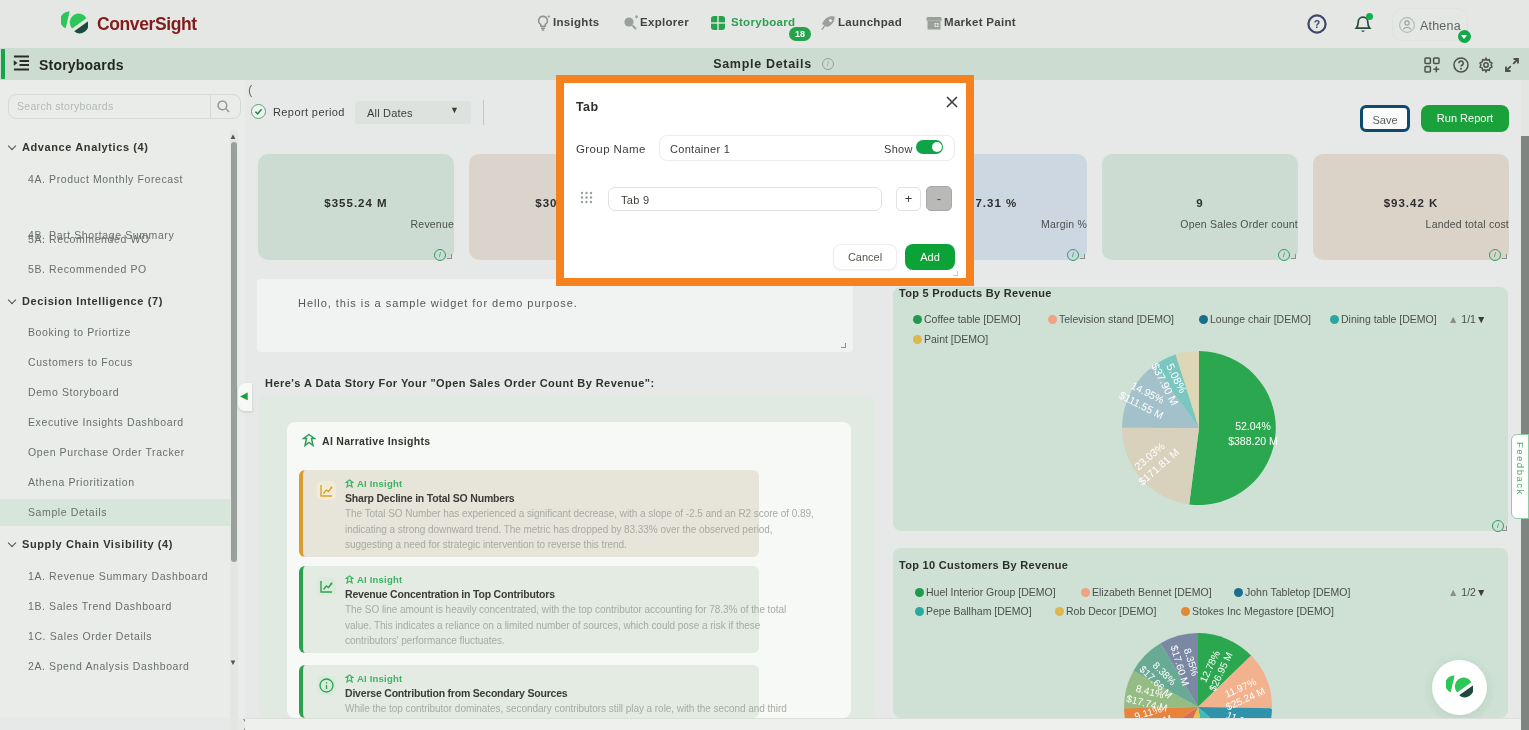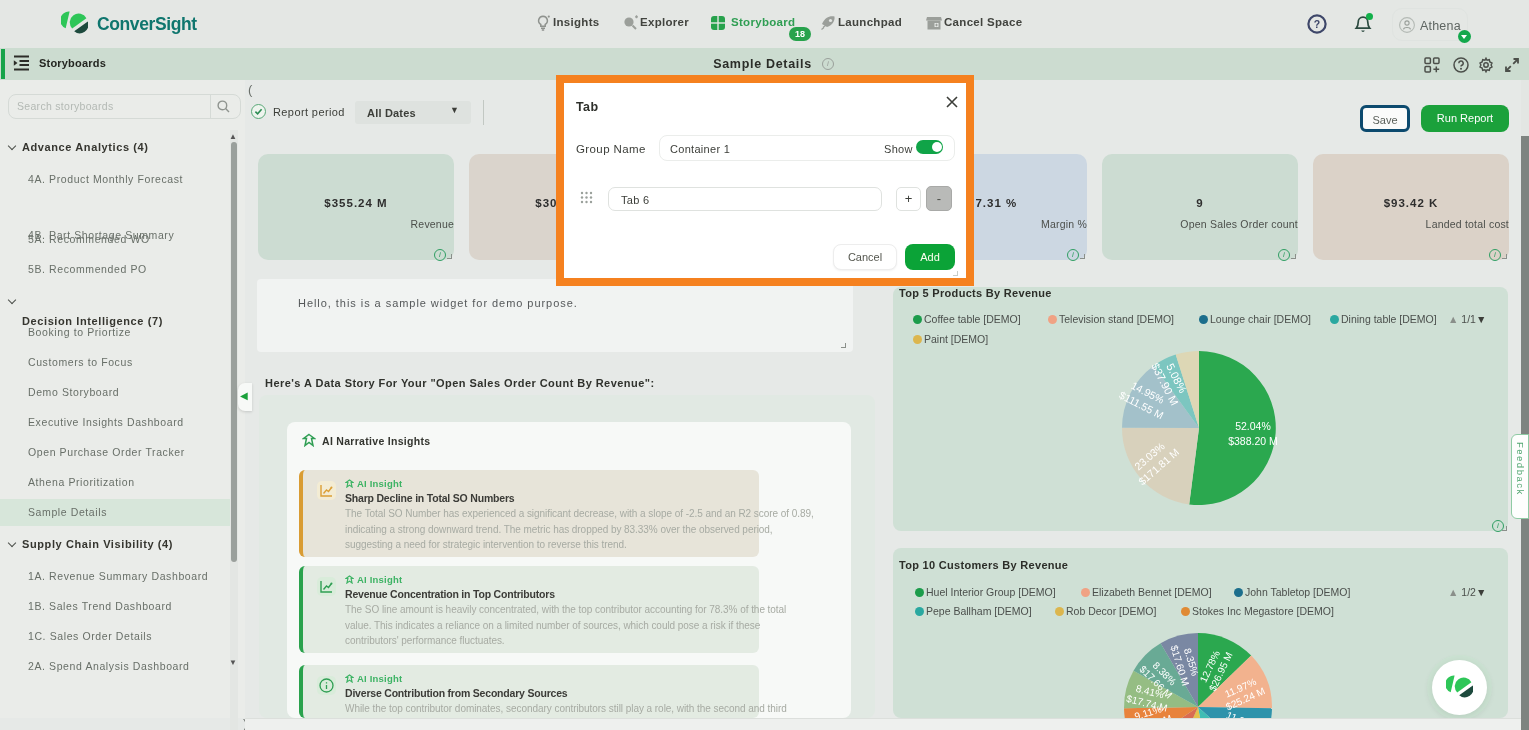--- a/index.html
+++ b/index.html
@@ -49,21 +49,21 @@
 </head>
 <body>
 <div id="page">
   <div id="navbar" class="abs">
 
     <svg class="abs" style="left:61px;top:11px;" width="27" height="25" viewBox="0 0 27 25">
       <path d="M8.6 0.6 A8.6 8.6 0 0 0 4.7 17.2 Z" fill="#2ec658"></path>
       <path d="M11.2 17.4 A8.8 8.8 0 1 1 25.4 7.3 Z" fill="#2ec658"></path>
       <path d="M13.2 20.2 A8.6 8.6 0 0 0 26.8 10.6 Z" fill="#1d4a3d"></path>
     </svg>
-    <div class="abs" style="left:97px;top:14px;font-size:17.5px;font-weight:bold;color:#0f766e;letter-spacing:-.4px;">ConverSight</div>
+    <div class="abs" style="left:97px;top:14px;font-size:17.5px;font-weight:bold;color:#7f1d1d;letter-spacing:-.4px;">ConverSight</div>
 
     <svg class="abs" style="left:535px;top:14px" width="16" height="17" viewBox="0 0 16 17">
         <path d="M8 2.2a4.4 4.4 0 0 1 2.2 8.2v1.8H5.8v-1.8A4.4 4.4 0 0 1 8 2.2z" fill="none" stroke="#8f938e" stroke-width="1.5"></path>
         <path d="M6 14.2h4M6.8 16h2.4" stroke="#8f938e" stroke-width="1.4"></path>
         <circle cx="13.8" cy="2.6" r="1.1" fill="#8f938e"></circle>
       </svg>
     <div class="navitem" style="left:553px;">Insights</div>
     <svg class="abs" style="left:622px;top:14px" width="17" height="17" viewBox="0 0 17 17">
         <circle cx="7" cy="8" r="4.6" fill="#9b9f9a"></circle>
         <path d="M10.5 11.5 L14 15" stroke="#9b9f9a" stroke-width="2"></path>
@@ -82,21 +82,21 @@
         <path d="M3 13.5 L6 11M1.5 15.5 l2.5-2" stroke="#9b9f9a" stroke-width="1.2"></path>
         <circle cx="10.5" cy="6.5" r="1.6" fill="#e4e7e4"></circle>
       </svg>
     <div class="navitem" style="left:838px;">Launchpad</div>
     <svg class="abs" style="left:926px;top:15px" width="16" height="16" viewBox="0 0 16 16">
         <path d="M1.5 5.5 h13 v9 h-13z" fill="#9b9f9a"></path>
         <path d="M1 2h14l1 3.5H0z" fill="#9b9f9a"></path>
         <rect x="8.5" y="8" width="4" height="4" fill="#e4e7e4"></rect>
         <path d="M10.5 8.7v2.6M9.2 10h2.6" stroke="#9b9f9a" stroke-width="1"></path>
       </svg>
-    <div class="navitem" style="left:944px;">Cancel Space</div>
+    <div class="navitem" style="left:944px;">Market Paint</div>
 
     <svg class="abs" style="left:1307px;top:14px" width="20" height="20" viewBox="0 0 20 20">
         <circle cx="10" cy="10" r="8.6" fill="none" stroke="#3e4769" stroke-width="2.2"></circle>
         <text x="10" y="14" font-size="10.5" font-weight="bold" fill="#3e4769" text-anchor="middle" font-family="Liberation Sans">?</text>
       </svg>
     <svg class="abs" style="left:1354px;top:15px" width="18" height="19" viewBox="0 0 18 19">
         <path d="M9 2.2 C5.8 2.2 4.2 4.6 4.2 7.2 C4.2 11 3 12.2 2.2 13.2 H15.8 C15 12.2 13.8 11 13.8 7.2 C13.8 4.6 12.2 2.2 9 2.2z" fill="none" stroke="#2c4b40" stroke-width="1.7"></path>
         <path d="M7.2 15.6 a1.9 1.9 0 0 0 3.6 0z" fill="#2c4b40"></path>
       </svg>
     <div class="abs" style="left:1366px;top:13px;width:7px;height:7px;border-radius:50%;background:#12b04a;"></div>
@@ -109,21 +109,21 @@
     <div class="abs" style="left:1420px;top:19px;font-size:12.5px;color:#5e6561;letter-spacing:.2px;">Athena</div>
     <div class="abs" style="left:1458px;top:30px;width:13px;height:13px;border-radius:50%;background:#13a84c;">
         <span style="position:absolute;left:3.2px;top:4.5px;width:0;height:0;border-left:3.3px solid transparent;border-right:3.3px solid transparent;border-top:4.5px solid #fff;"></span>
       </div>
   </div>
   <div id="subbar" class="abs">
     <svg class="abs" style="left:13px;top:7px" width="17" height="16" viewBox="0 0 17 16">
         <path d="M1 1.5h15M6.5 6h9.5M6.5 10h9.5M1 14.5h15" stroke="#2c2c28" stroke-width="1.9"></path>
         <path d="M4.5 8 L0.8 5.2 v5.6z" fill="#2c2c28"></path>
       </svg>
-    <div class="abs" style="left:39px;top:9px;font-size:11px;font-weight:bold;color:#242621;letter-spacing:.2px;">Storyboards</div>
+    <div class="abs" style="left:39px;top:9px;font-size:14px;font-weight:bold;color:#242621;letter-spacing:.2px;">Storyboards</div>
     <div class="abs" style="left:0;top:9px;width:1525px;text-align:center;font-size:12.5px;font-weight:bold;color:#2b2d28;letter-spacing:.7px;">Sample Details</div>
     <div class="info" style="left:822px;top:10px;border-color:#9aa09b;color:#9aa09b;"></div>
 
     <svg class="abs" style="left:1424px;top:9px" width="16" height="16" viewBox="0 0 16 16">
         <rect x="1" y="1" width="5.4" height="5.4" rx="1" fill="none" stroke="#4c4f4a" stroke-width="1.5"></rect>
         <rect x="9.6" y="1" width="5.4" height="5.4" rx="1" fill="none" stroke="#4c4f4a" stroke-width="1.5"></rect>
         <rect x="1" y="9.6" width="5.4" height="5.4" rx="1" fill="none" stroke="#4c4f4a" stroke-width="1.5"></rect>
         <path d="M12.3 9.4v5.8M9.4 12.3h5.8" stroke="#4c4f4a" stroke-width="1.5"></path>
       </svg>
     <svg class="abs" style="left:1453px;top:9px" width="16" height="16" viewBox="0 0 16 16">
@@ -150,21 +150,21 @@
         <path d="M8.6 8.6 L12 12" stroke="#8f948f" stroke-width="1.4"></path>
       </svg>
 
     <div class="chev" style="top:63px;"></div>
       <div class="sgroup" style="top:61px;">Advance Analytics (4)</div>
     <div class="sitem" style="top:93px;">4A. Product Monthly Forecast</div>
     <div class="sitem" style="top:123px;margin-top:26px;">4B. Part Shortage Summary</div>
     <div class="sitem" style="top:153px;">5A. Recommended WO</div>
     <div class="sitem" style="top:183px;">5B. Recommended PO</div>
     <div class="chev" style="top:217px;"></div>
-      <div class="sgroup" style="top:215px;margin-top:20px;">Decision Intelligence (7)</div>
+      <div class="sgroup" style="top:215px;">Decision Intelligence (7)</div>
     <div class="sitem" style="top:246px;">Booking to Priortize</div>
     <div class="sitem" style="top:276px;">Customers to Focus</div>
     <div class="sitem" style="top:306px;">Demo Storyboard</div>
     <div class="sitem" style="top:336px;">Executive Insights Dashboard</div>
     <div class="sitem" style="top:366px;">Open Purchase Order Tracker</div>
     <div class="sitem" style="top:396px;">Athena Prioritization</div>
     <div class="abs" style="left:0;top:419px;width:238px;height:27px;background:#d7e6da;"></div>
     <div class="sitem" style="top:426px;">Sample Details</div>
     <div class="chev" style="top:460px;"></div>
       <div class="sgroup" style="top:458px;">Supply Chain Visibility (4)</div>
@@ -180,21 +180,21 @@
   </div>
   <div id="content" class="abs" style="left:245px;top:80px;width:1276px;height:638px;overflow:hidden;">
     <div class="abs" style="left:3px;top:2px;font-size:13px;color:#6a6f6a;">(</div>
 
     <svg class="abs" style="left:6px;top:24px" width="15" height="15" viewBox="0 0 15 15">
         <circle cx="7.5" cy="7.5" r="7" fill="#eef4ee" stroke="#59a877" stroke-width="1"></circle>
         <path d="M4.4 7.6 L6.6 9.8 L10.6 5.2" fill="none" stroke="#2c8c53" stroke-width="1.6"></path>
       </svg>
     <div class="abs" style="left:28px;top:26px;font-size:11px;color:#3c3e39;letter-spacing:.4px;">Report period</div>
     <div class="abs" style="left:110px;top:21px;width:116px;height:23px;background:#dee2df;border-radius:3px;"></div>
-    <div class="abs" style="left:122px;top:27px;font-size:11px;color:#3c3e39;letter-spacing:.2px;font-weight:bold;">All Dates</div>
+    <div class="abs" style="left:122px;top:27px;font-size:11px;color:#3c3e39;letter-spacing:.2px;">All Dates</div>
     <div class="abs" style="left:205px;top:25px;font-size:9px;color:#3c3e39;">▼</div>
     <div class="abs" style="left:238px;top:20px;width:1px;height:25px;background:#c2c8c3;"></div>
     <div class="btn" style="left:1115px;top:25px;width:50px;height:27px;line-height:25px;background:#fafbfa;border:3px solid #0c4a6e;border-radius:6px;color:#595f59;">Save</div>
     <div class="btn" style="left:1176px;top:25px;width:88px;height:27px;line-height:27px;background:#1ba13b;border-radius:8px;color:#fff;">Run Report</div>
 
     <div class="kpi" style="left:13px;background:#ccdcd2;">
         <div class="val">$355.24 M</div>
         <div class="lab">Revenue</div>
         <div class="info" style="left:176px;top:95px;"></div>
         <div class="corner" style="left:189px;top:100px;"></div>
@@ -410,20 +410,20 @@
           <circle cx="11" cy="2" r="1.2"></circle>
           <circle cx="2" cy="6.5" r="1.2"></circle>
           <circle cx="6.5" cy="6.5" r="1.2"></circle>
           <circle cx="11" cy="6.5" r="1.2"></circle>
           <circle cx="2" cy="11" r="1.2"></circle>
           <circle cx="6.5" cy="11" r="1.2"></circle>
           <circle cx="11" cy="11" r="1.2"></circle>
         </g>
       </svg>
     <div class="abs" style="left:44px;top:104px;width:274px;height:24px;border:1px solid #dfe2df;border-radius:7px;"></div>
-    <div class="abs" style="left:57px;top:111px;font-size:11px;color:#3c3e39;letter-spacing:.3px;">Tab 6</div>
+    <div class="abs" style="left:57px;top:111px;font-size:11px;color:#3c3e39;letter-spacing:.3px;">Tab 9</div>
     <div class="abs" style="left:332px;top:104px;width:25px;height:24px;border:1px solid #dfe2df;border-radius:5px;text-align:center;line-height:22px;font-size:13px;color:#3c3e39;">+</div>
     <div class="abs" style="left:362px;top:103px;width:26px;height:25px;background:#b9bab8;border:1px solid #a8a9a7;border-radius:5px;text-align:center;line-height:23px;font-size:13px;color:#4c4e49;">-</div>
     <div class="btn" style="left:269px;top:161px;width:64px;height:26px;line-height:24px;background:#fff;border:1px solid #ededed;border-radius:8px;color:#55574f;box-shadow:0 1px 2px rgba(0,0,0,.06);">Cancel</div>
     <div class="btn" style="left:341px;top:161px;width:50px;height:26px;line-height:26px;background:#0ba337;border-radius:8px;color:#fdfef0;">Add</div>
     <div class="corner" style="left:389px;top:188px;border-color:#c8cdc9;"></div>
   </div>
 </div>
 
 </body></html>

